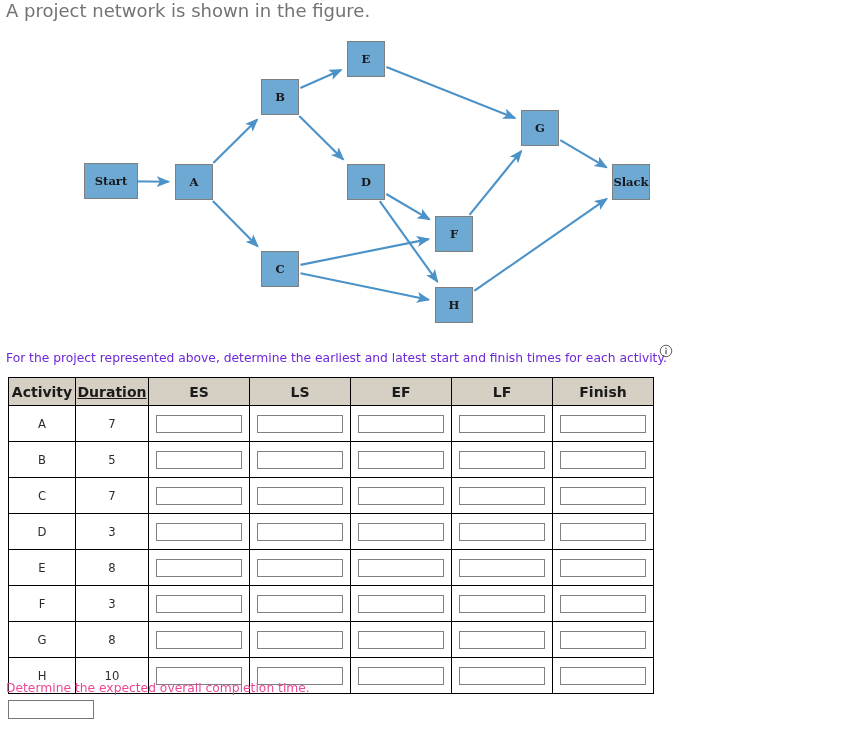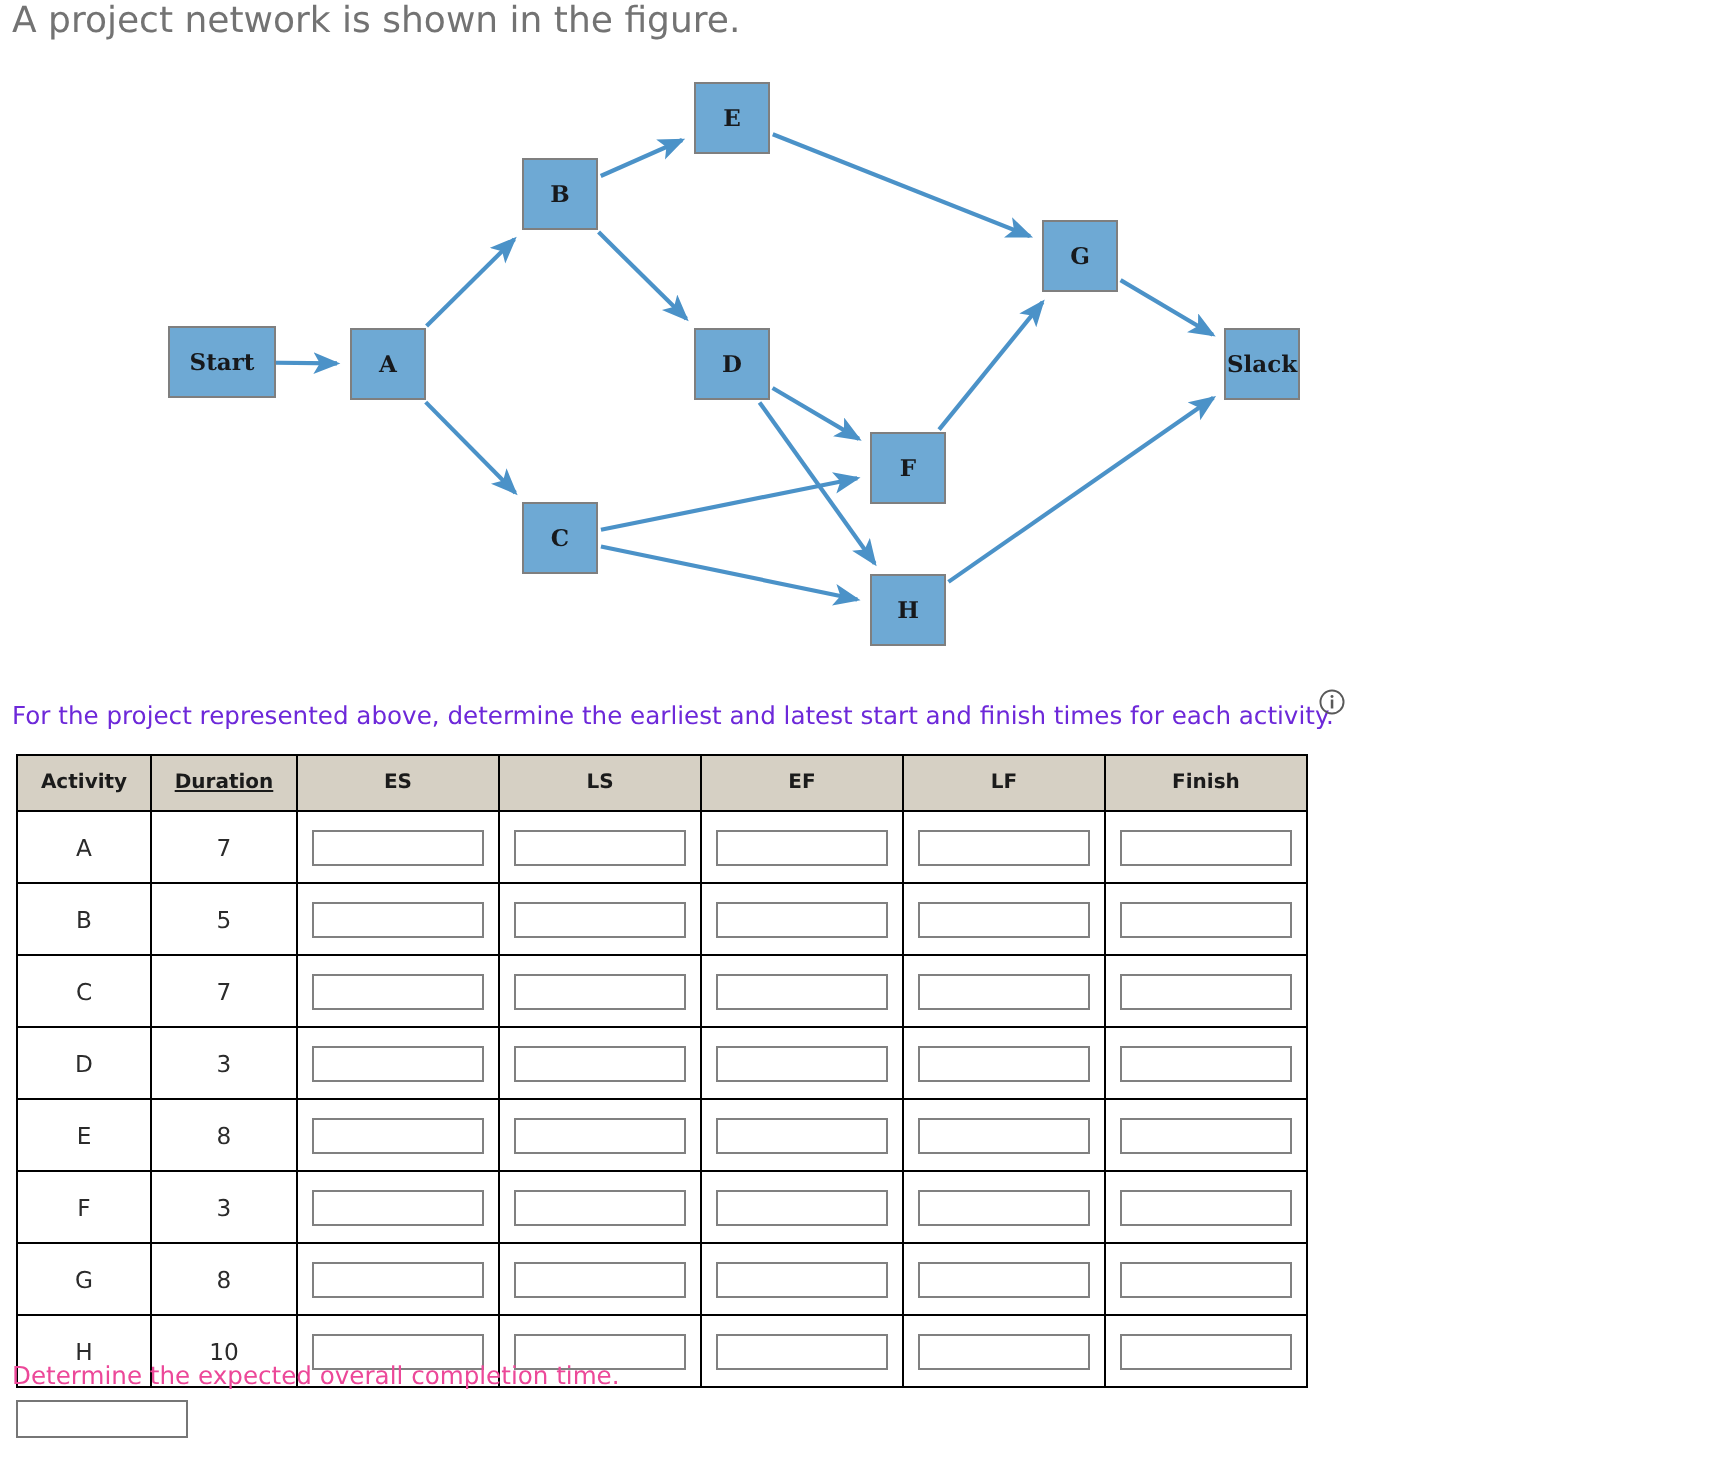--- a/index.html
+++ b/index.html
@@ -75,21 +75,21 @@
     left: 8px;
     top: 377px;
     border-collapse: collapse;
     border: 1px solid #000000;
     table-layout: fixed;
     background: #ffffff;
   }
   #answer-table th {
     background: #d6d0c4;
     border: 1px solid #000000;
-    font-size: 10px;
+    font-size: 14px;
     font-weight: 700;
     color: #1b1b1b;
     height: 27px;
     padding: 0;
     text-align: center;
   }
   #answer-table td {
     border: 1px solid #000000;
     height: 35px;
     padding: 0;

